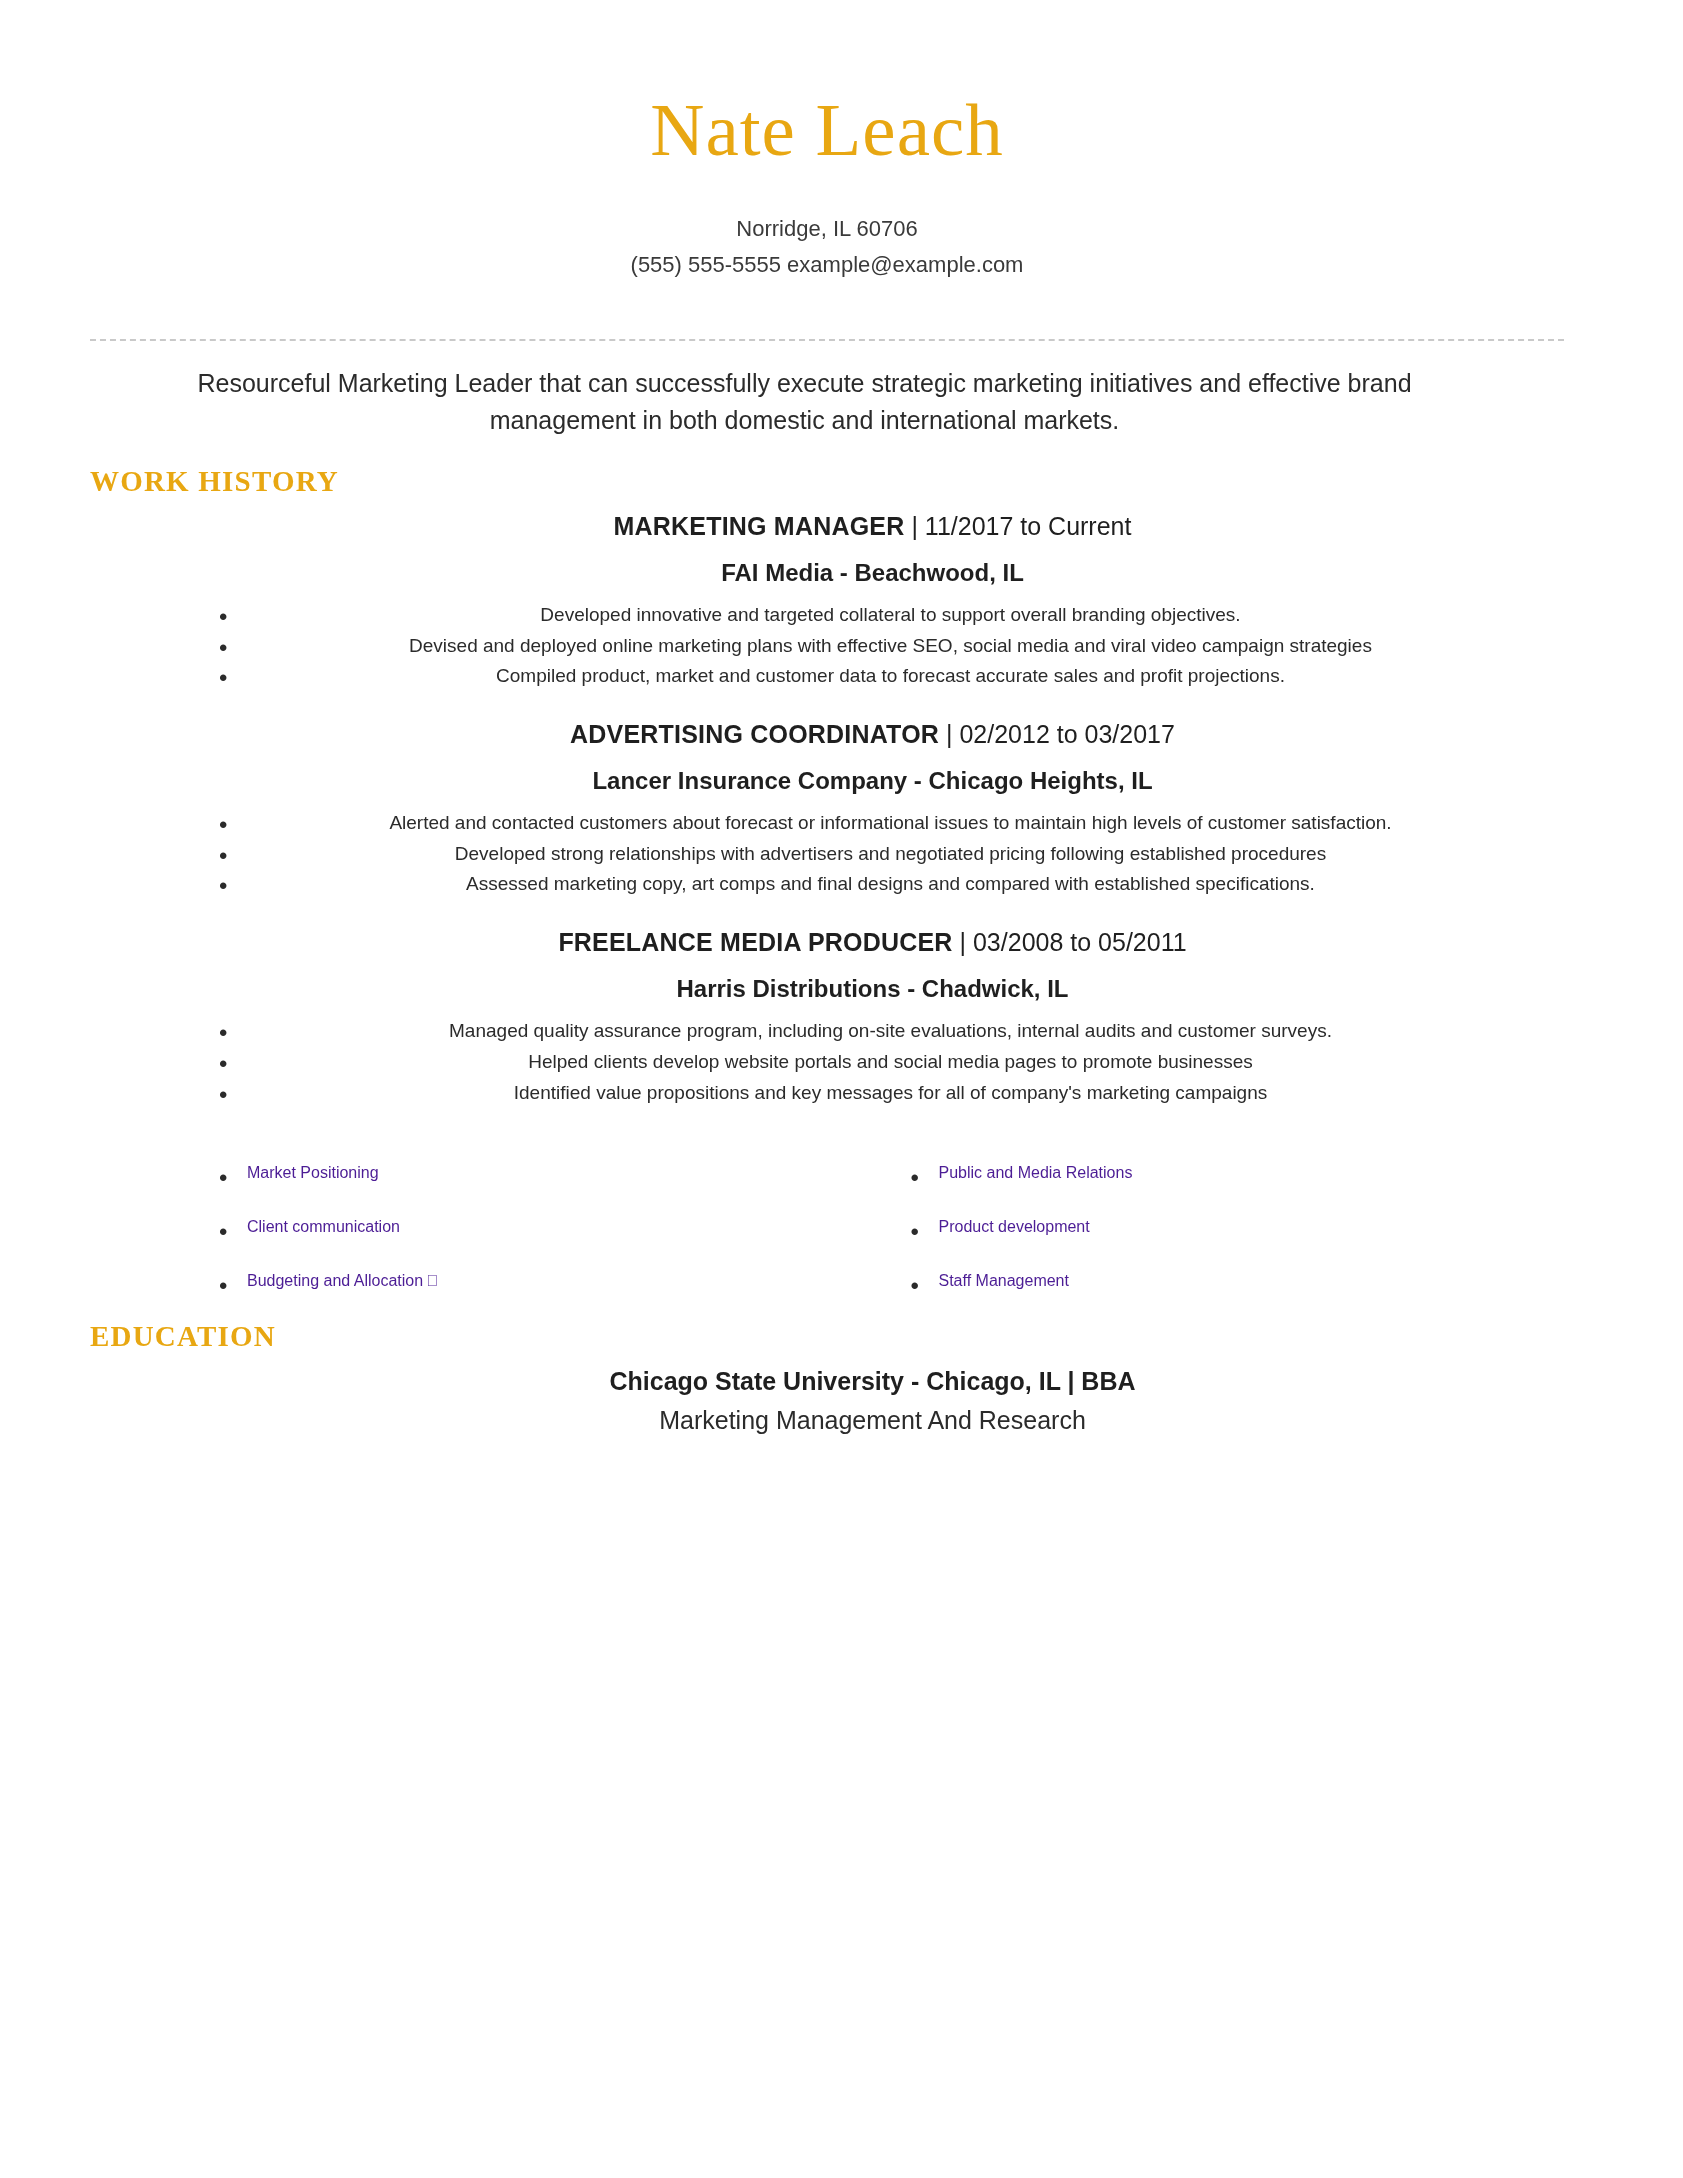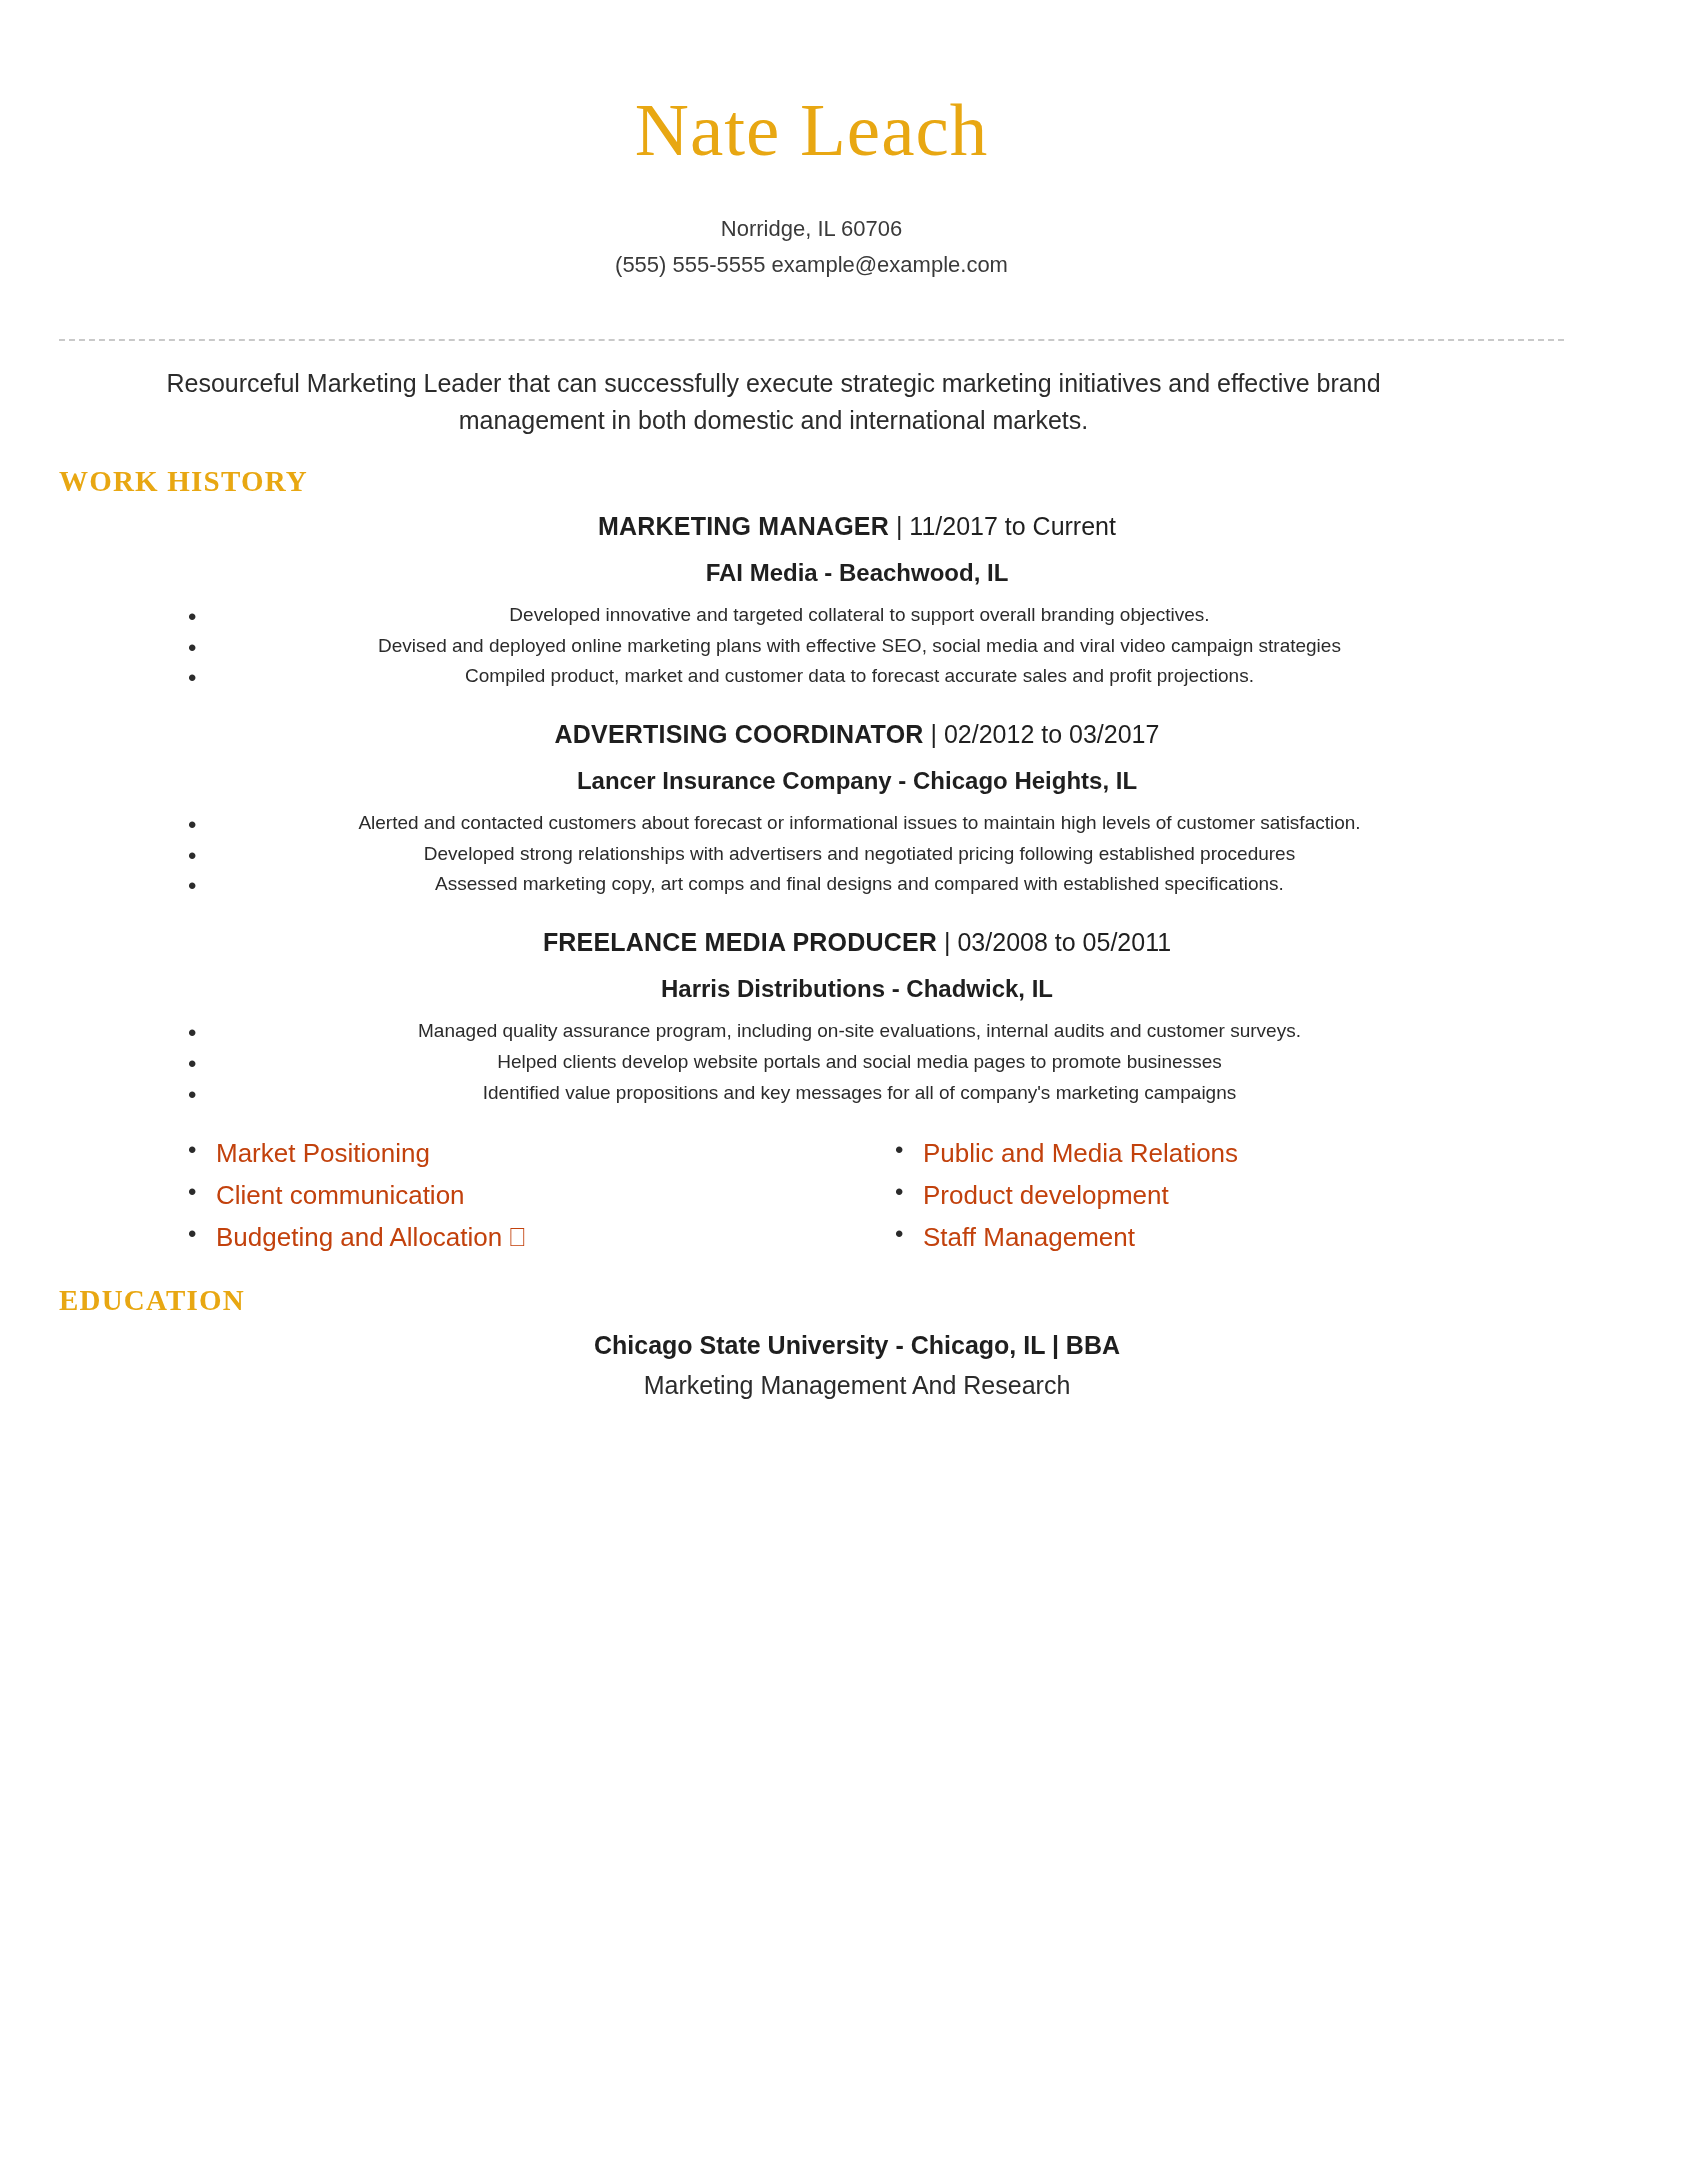--- a/index.html
+++ b/index.html
@@ -11,21 +11,21 @@
     width: 1683px;
     height: 2178px;
     font-family: "Liberation Sans", sans-serif;
     color: #2b2b2b;
     overflow: hidden;
   }
   .page {
     width: 1683px;
     height: 1748px;
     box-sizing: border-box;
-    padding: 59px 119px 0 59px;
+    padding: 59px 119px 0 90px;
     position: relative;
   }
   .name {
     text-align: center;
     font-family: "Liberation Serif", serif;
     font-size: 75px;
     font-weight: 400;
     color: #E8A712;
     letter-spacing: 1px;
     margin: 30px 0 0 0;
@@ -114,25 +114,26 @@
   .skills-col {
     width: 50%;
     box-sizing: border-box;
   }
   .skills-col ul {
     list-style: none;
     margin: 0;
     padding: 0 0 0 32px;
   }
   .skills-col li {
-    font-size: 26px;
+    font-size: 16px;
     line-height: 1.62;
-    color: #c2410c;
+    color: #4c1d95;
     position: relative;
     padding-left: 34px;
+    margin-top: 28px;
   }
   .skills-col li:before {
     content: "\2022";
     position: absolute;
     left: 6px;
     top: -1px;
     font-size: 24px;
     color: #2b2b2b;
   }
   .edu-line1 {

